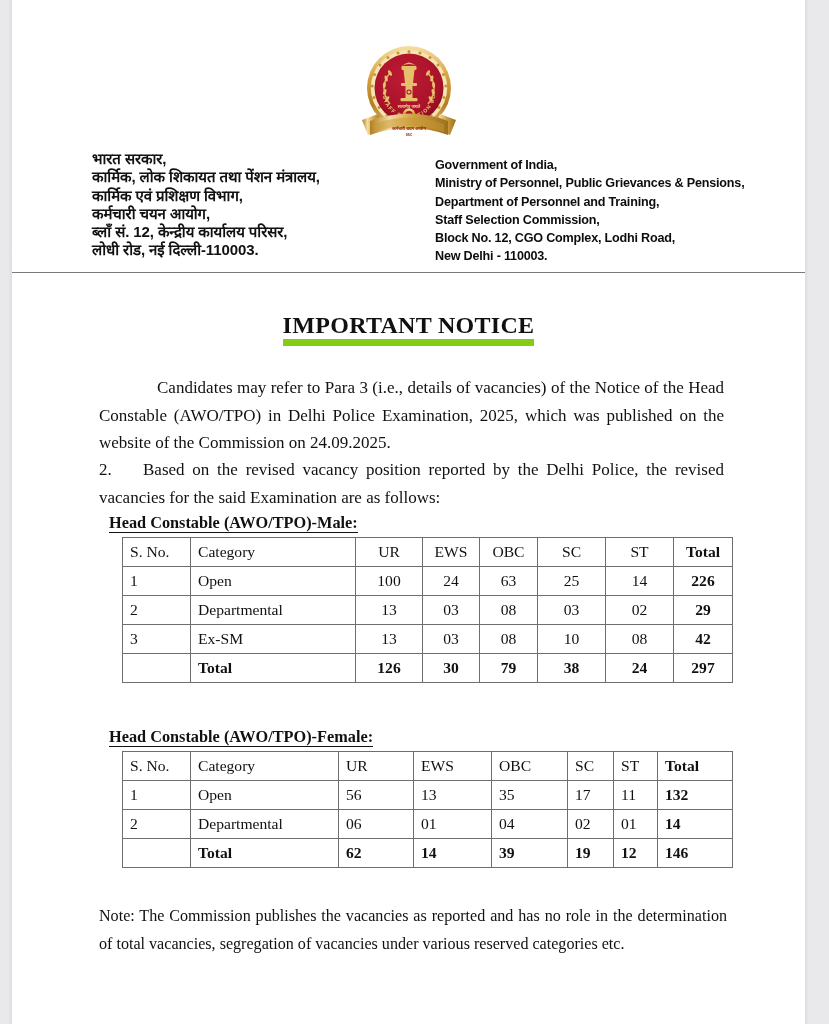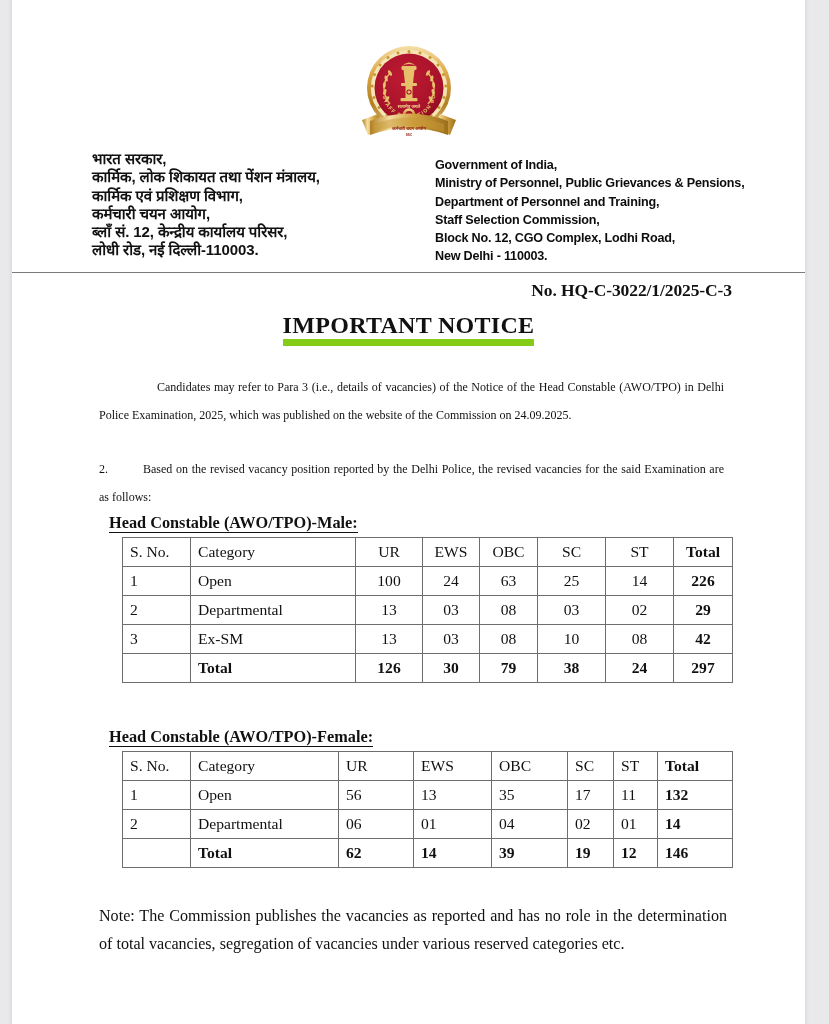--- a/index.html
+++ b/index.html
@@ -55,21 +55,21 @@
   }
   .title{
     position:absolute;left:0;top:312px;width:793px;text-align:center;
   }
   .title span{
     font-size:24px;font-weight:bold;letter-spacing:.3px;
     border-bottom:7px solid #84cc16;padding-bottom:1px;color:#111;
   }
   .para{
     position:absolute;left:87px;width:625px;
-    font-size:12px;line-height:27.5px;text-align:justify;color:#111;
+    font-size:17px;line-height:27.5px;text-align:justify;color:#111;
   }
   .para.p1{top:374px;text-indent:58px;}
   .para.p2{top:456px;}
   .para.p2 .num{display:inline-block;width:44px;}
   .note{
     position:absolute;left:87px;top:902px;width:628px;
     font-size:16.1px;line-height:27.5px;text-align:justify;color:#111;
   }
 
   .tbl-caption{
@@ -216,21 +216,20 @@
       <div>Government of India,</div>
       <div>Ministry of Personnel, Public Grievances &amp; Pensions,</div>
       <div>Department of Personnel and Training,</div>
       <div>Staff Selection Commission,</div>
       <div>Block No. 12, CGO Complex, Lodhi Road,</div>
       <div>New Delhi - 110003.</div>
     </div>
   </div>
   <div class="hrule"></div>
 
-  <div class="notice-no">No. HQ-C-3022/1/2025-C-3</div>
 
   <div class="title">
     <span>IMPORTANT NOTICE</span>
   </div>
 
   <div class="para p1">Candidates may refer to Para 3 (i.e., details of vacancies) of the Notice of the Head Constable (AWO/TPO) in Delhi Police Examination, 2025, which was published on the website of the Commission on 24.09.2025.</div>
   <div class="para p2">
     <span class="num">2.</span><span>Based on the revised vacancy position reported by the Delhi Police, the revised vacancies for the said Examination are as follows:</span>
   </div>
 

